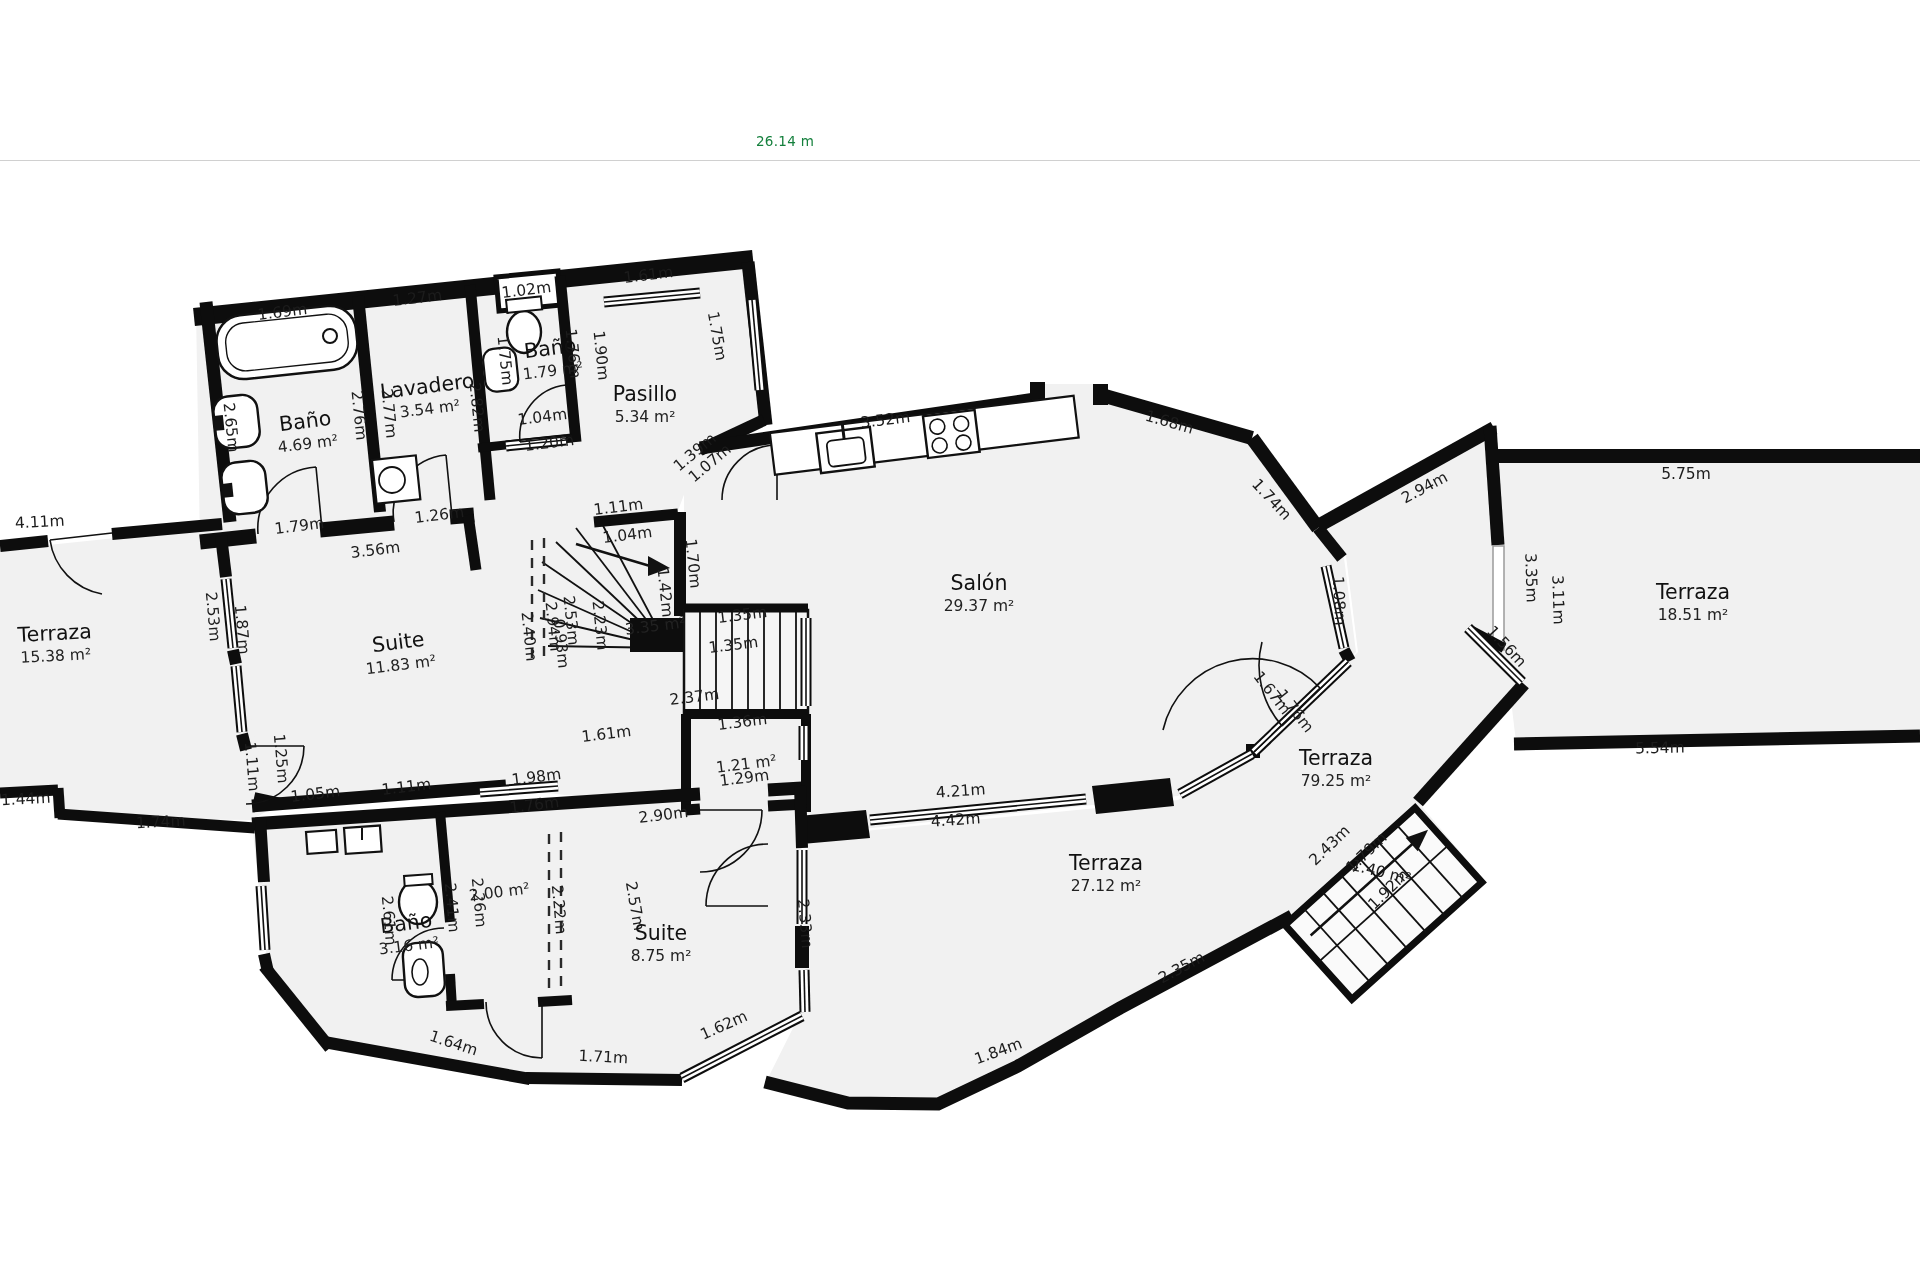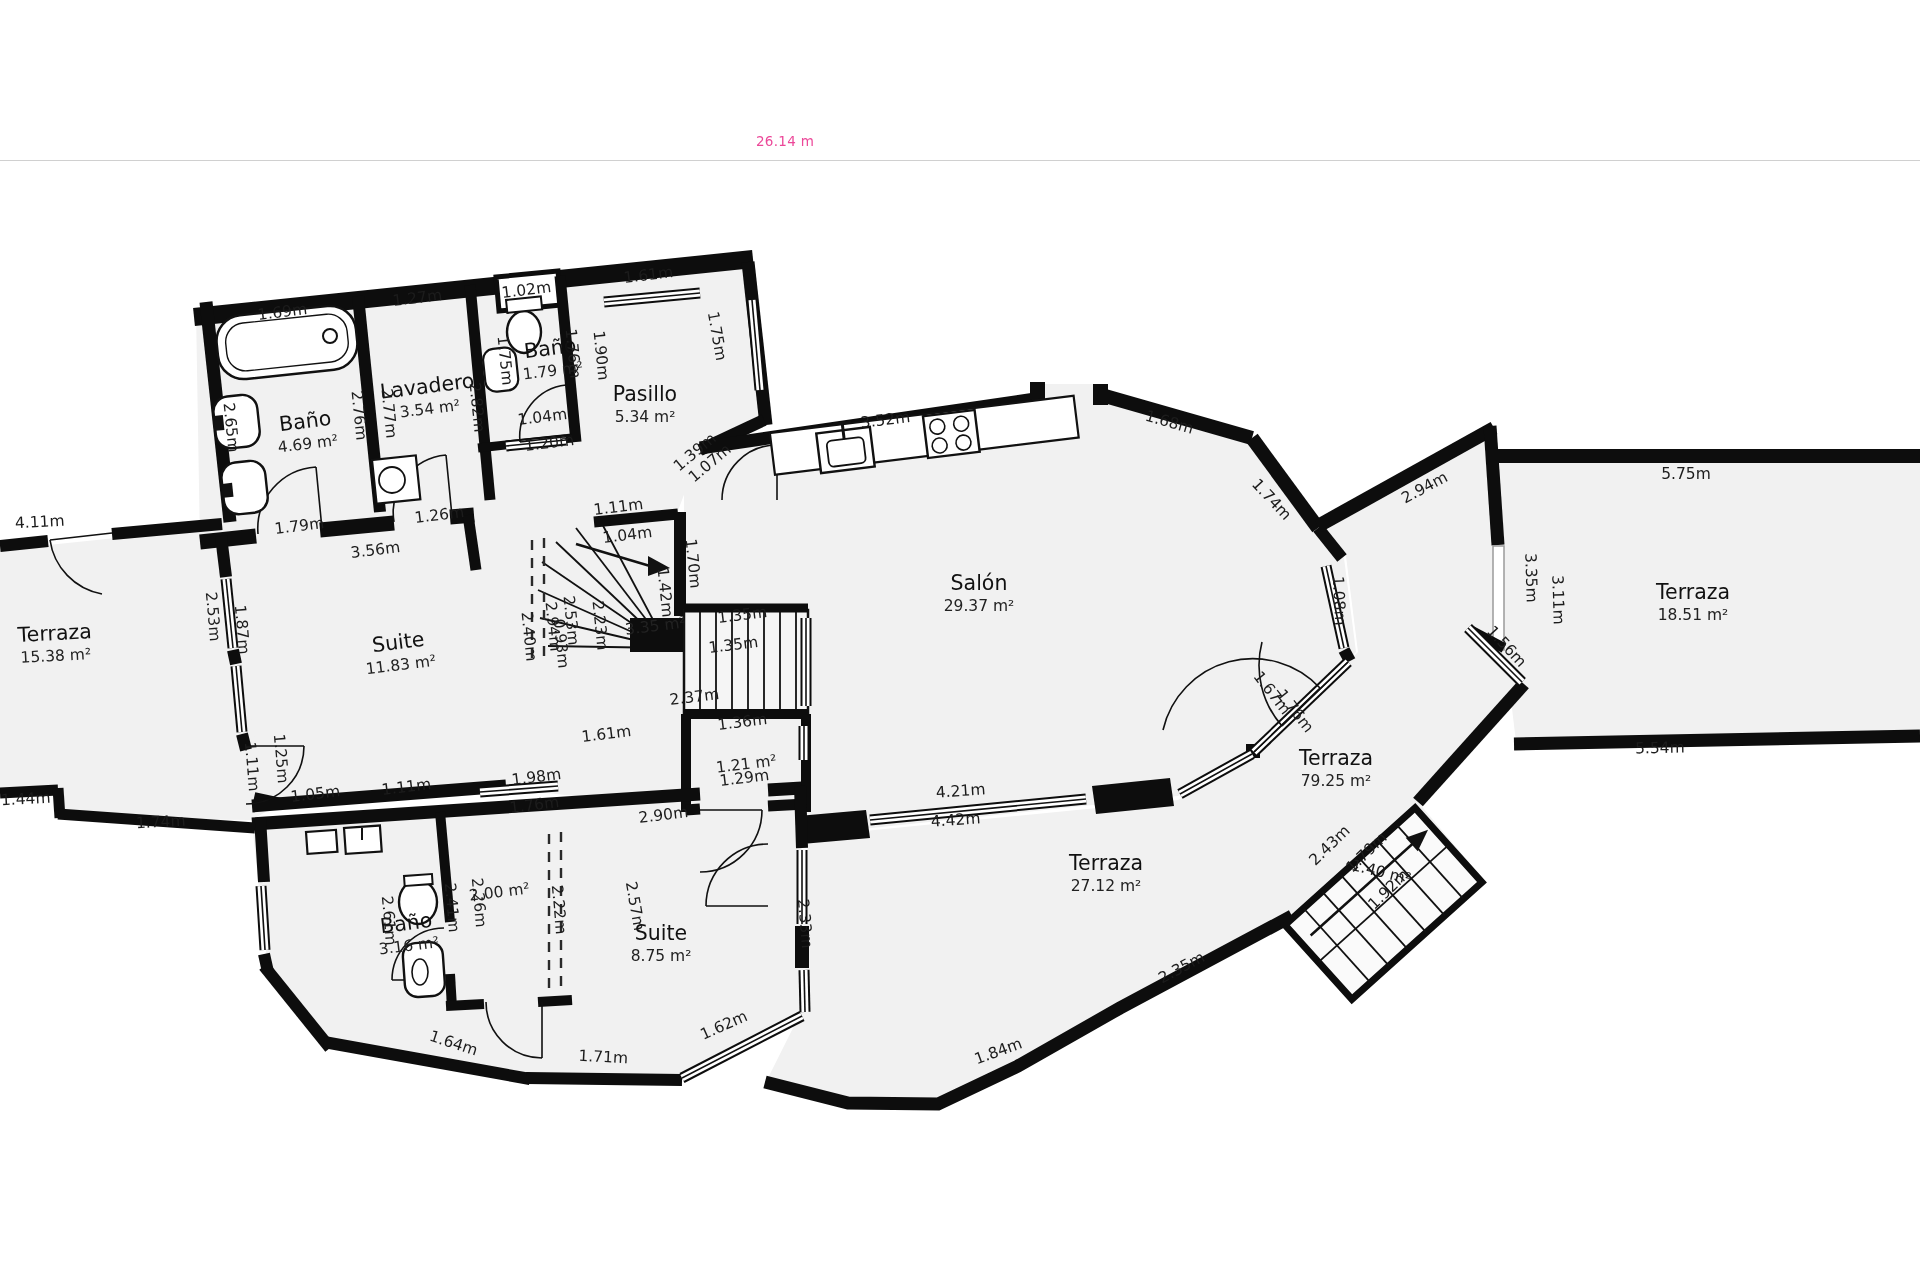--- a/index.html
+++ b/index.html
@@ -1,19 +1,19 @@
 <!DOCTYPE html>
 <html><head>
 <meta charset="utf-8">
 <style>
   html,body{margin:0;padding:0;background:#ffffff;}
   body{width:1920px;height:1280px;position:relative;overflow:hidden;
        font-family:"DejaVu Sans","Liberation Sans",sans-serif;}
   #scale-label{position:absolute;left:720px;top:133px;width:130px;text-align:center;
-       font-size:13.5px;color:#ec4899;letter-spacing:.3px;}
+       font-size:13.5px;color:#15803d;letter-spacing:.3px;}
   #top-divider{position:absolute;left:0;top:160px;width:1920px;height:0;
        border-top:1px solid #d0d0d0;}
   svg{position:absolute;left:0;top:0;}
   svg text{fill:#1c1c1c;}
   text.meas{font-size:15.5px;}
   text.room-name{font-size:20.5px;fill:#111;}
   text.room-area{font-size:15.5px;fill:#222;}
   .wall{stroke:#0d0d0d;fill:none;stroke-linecap:butt;}
   .fill{fill:#f1f1f1;stroke:none;}
   .fixture{fill:#ffffff;stroke:#111;}

